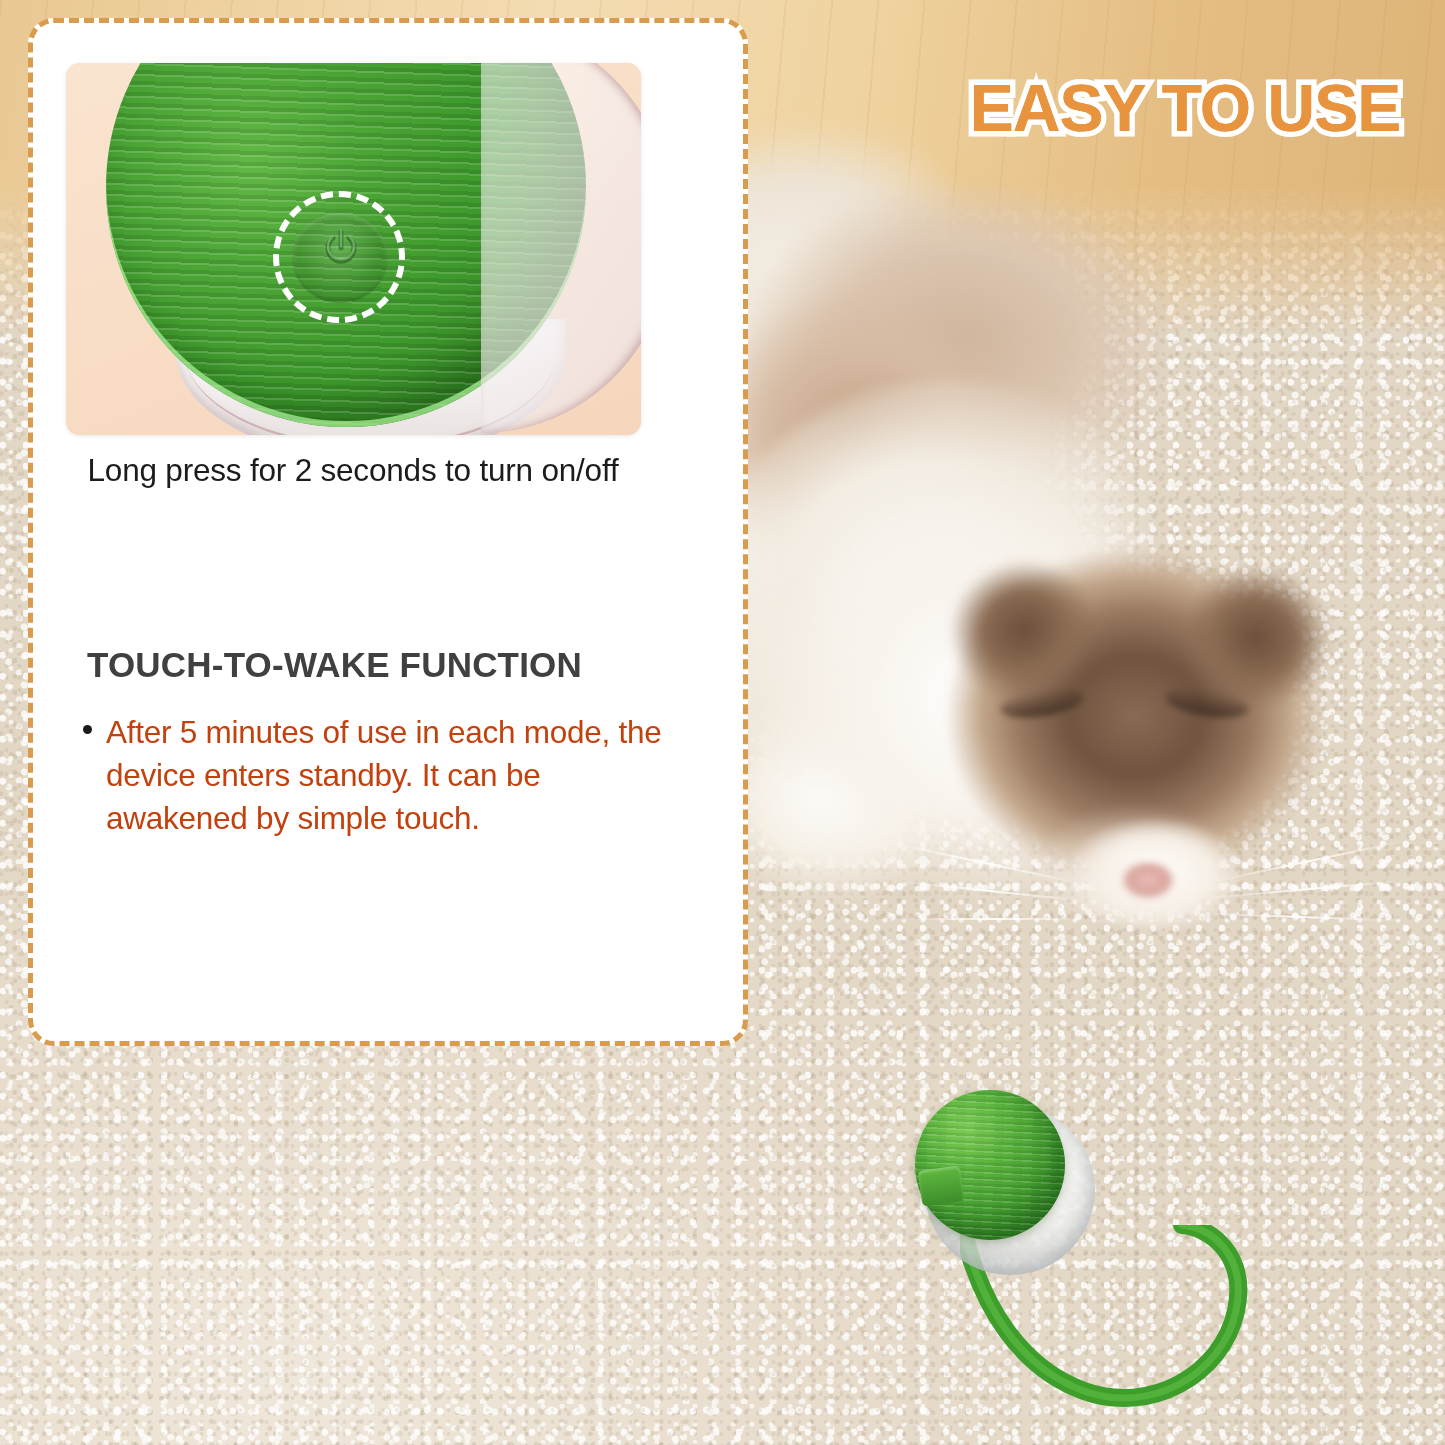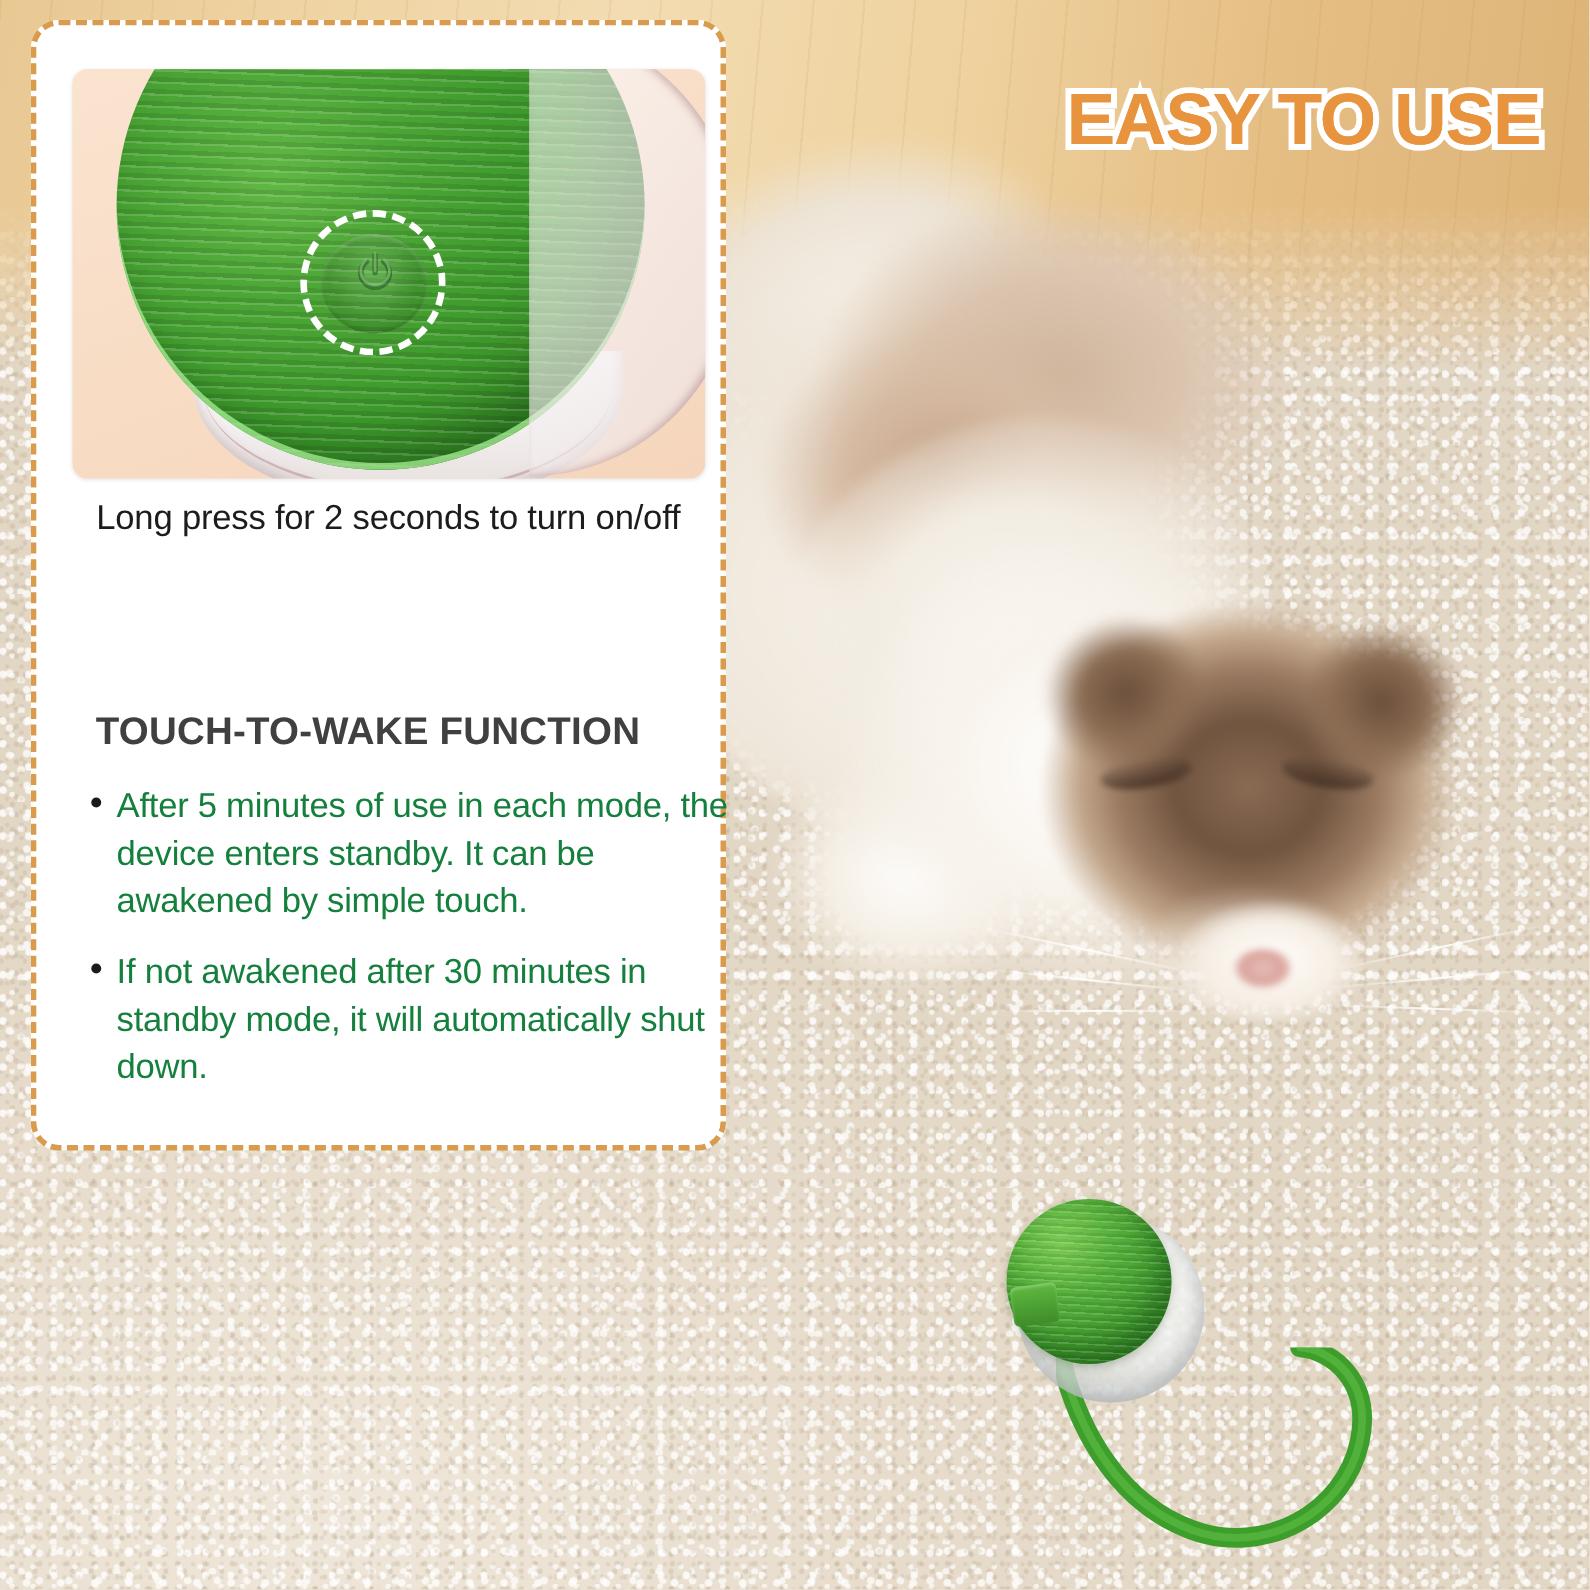--- a/index.html
+++ b/index.html
@@ -165,21 +165,21 @@
     background:linear-gradient(180deg,#5FB93F,#3D8C2A);
     box-shadow:inset 0 2px 3px rgba(255,255,255,.28);
     transform:rotate(-8deg);
   }
   .toy-rope{
     position:absolute;left:960px;top:1225px;width:320px;height:200px;
   }
 
   
   #panel{
-    position:absolute;left:28px;top:18px;width:632px;height:1028px;
+    position:absolute;left:28px;top:18px;width:720px;height:1028px;
     background:#FFFFFF;
     border:5px dashed #D99B4E;
     border-radius:26px;
     box-sizing:border-box;
     padding:0;
   }
 
   
   .inset{
     position:absolute;left:33px;top:40px;width:575px;height:372px;
@@ -259,21 +259,21 @@
     letter-spacing:.2px;
     white-space:nowrap;
   }
 
   .bullets{position:absolute;left:46px;top:688px;width:596px;}
   .bullet{position:relative;padding-left:27px;margin-bottom:22px;}
   .bullet .dot{
     position:absolute;left:4px;top:14px;width:9px;height:9px;border-radius:50%;background:#1A1A1A;
   }
   .bullet .txt{
-    font-size:31.5px;line-height:43px;color:#15803d;letter-spacing:-.25px;
+    font-size:31.5px;line-height:43px;color:#c2410c;letter-spacing:-.25px;
     display:block;
   }
 
   
   #title{
     position:absolute;left:935px;top:63px;width:500px;height:90px;
     font-size:66px;font-weight:bold;letter-spacing:-1px;
     color:#E8943F;
     text-align:center;line-height:90px;
     -webkit-text-stroke:11px #FFFFFF;
@@ -355,19 +355,15 @@
 
   <div class="caption">Long press for 2 seconds to turn on/off</div>
 
   <div class="section-title">TOUCH-TO-WAKE FUNCTION</div>
 
   <div class="bullets">
     <div class="bullet">
       <span class="dot"></span>
       <span class="txt">After 5 minutes of use in each mode, the device enters standby. It can be awakened by simple touch.</span>
     </div>
-    <div class="bullet">
-      <span class="dot"></span>
-      <span class="txt">If not awakened after 30 minutes in standby mode, it will automatically shut down.</span>
-    </div>
   </div>
 
 </div>
 
 </body></html>

